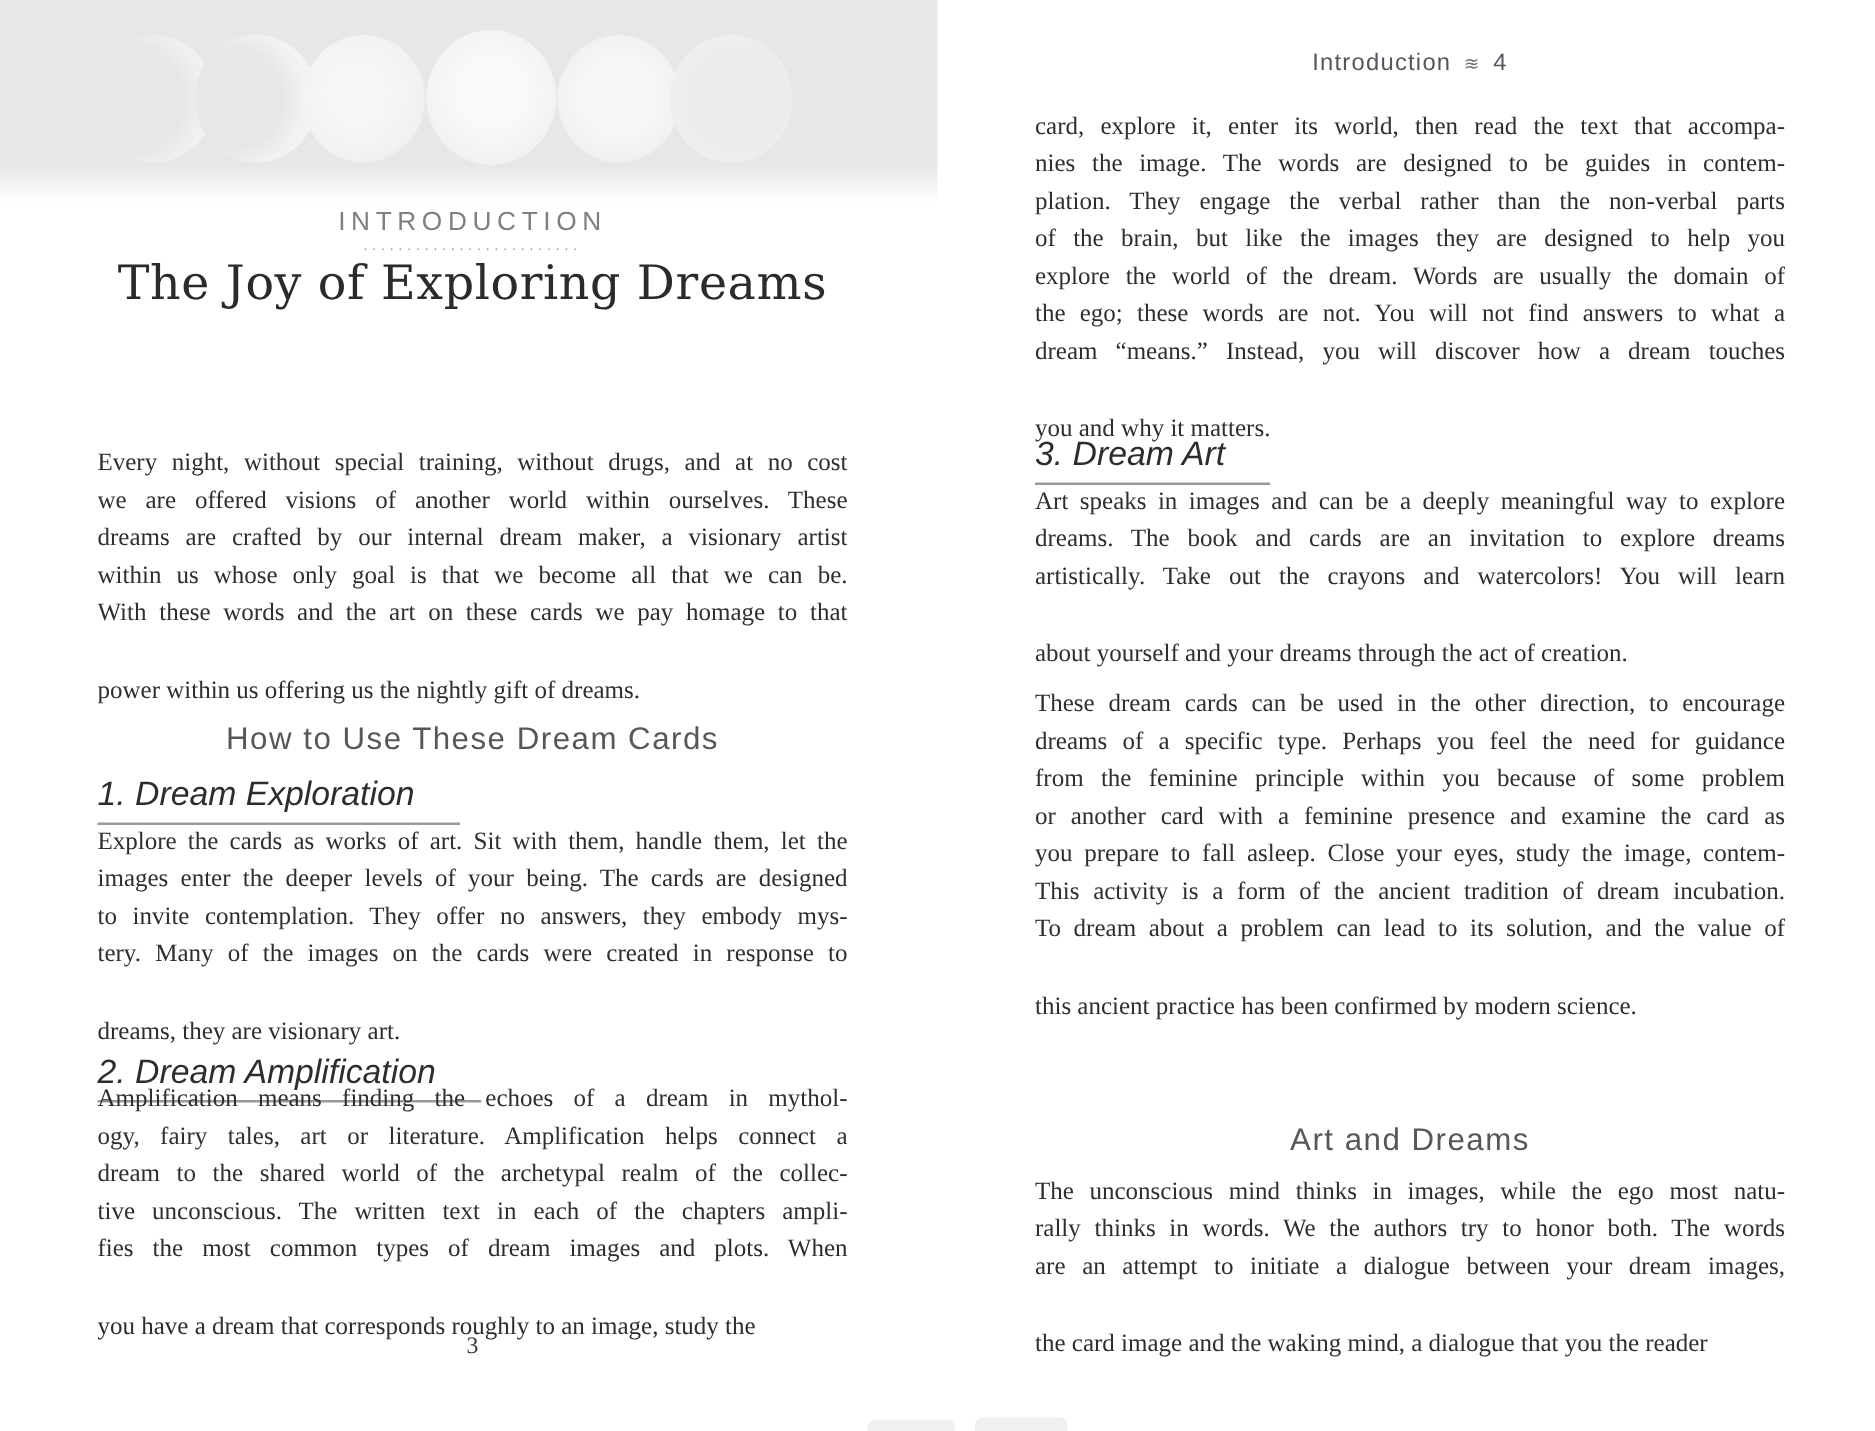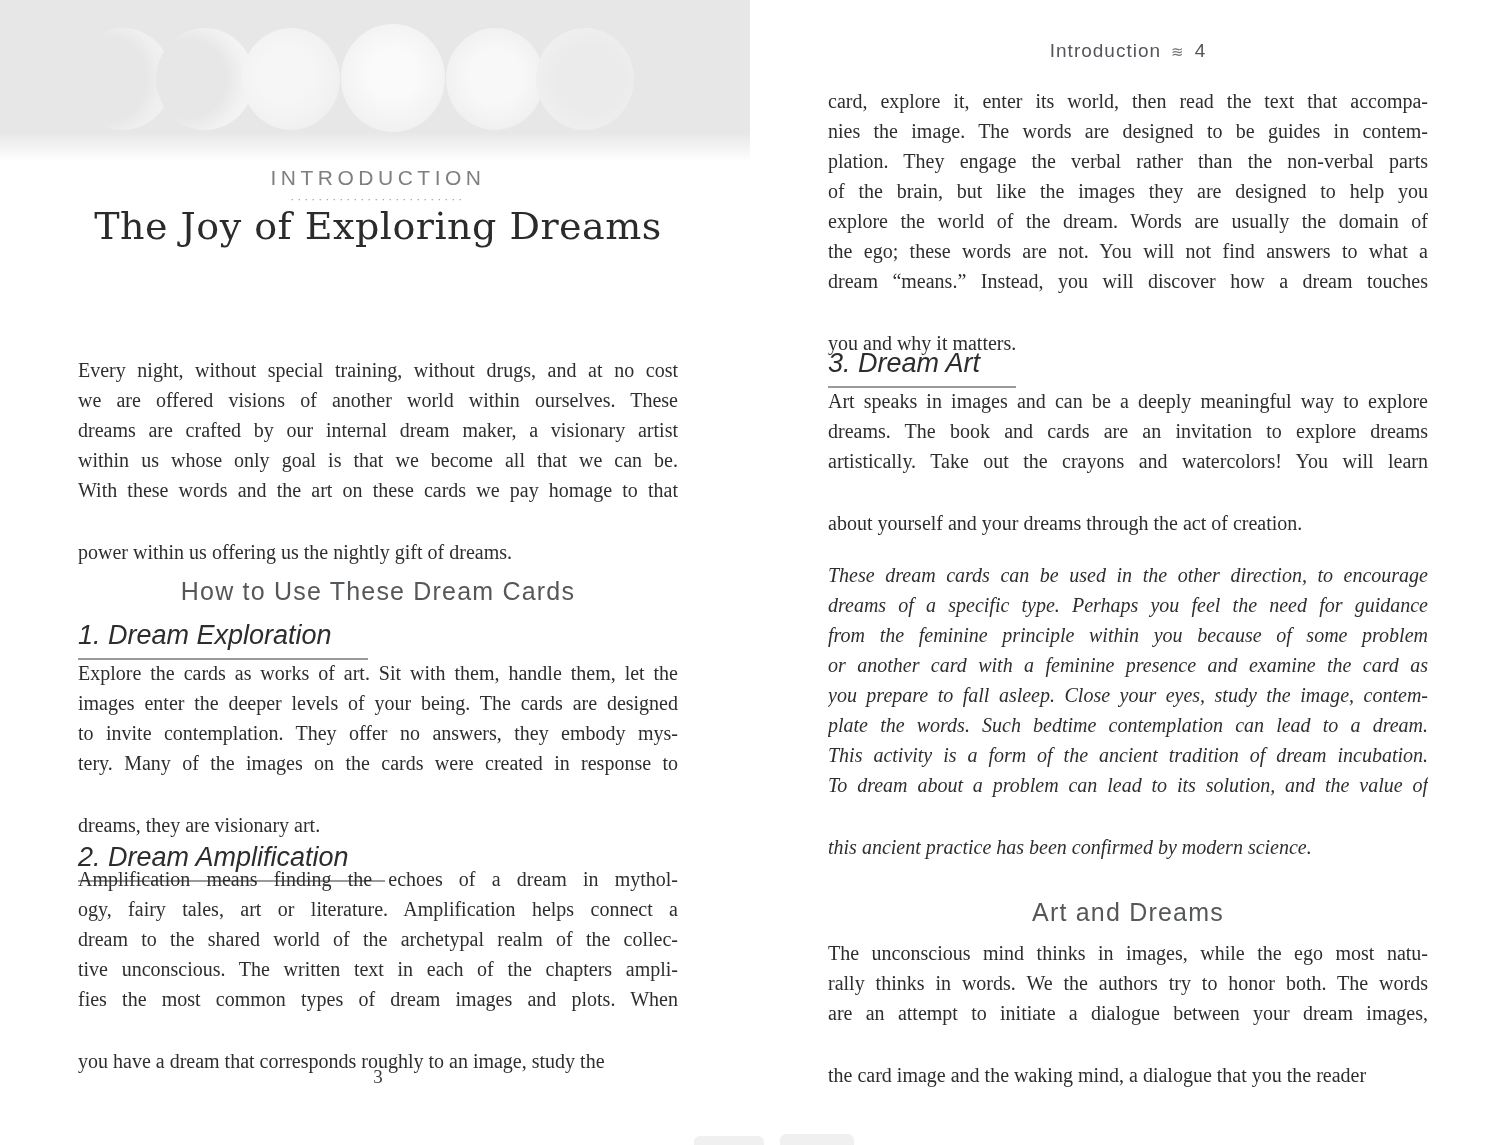--- a/index.html
+++ b/index.html
@@ -130,27 +130,26 @@
   <div class="abs sub-heading" style="top:348px;">
     <span class="uline">3. Dream Art</span>
   </div>
   <div class="abs para" style="top:386px;">
       <div class="jline">Art speaks in images and can be a deeply meaningful way to explore</div>
       <div class="jline">dreams. The book and cards are an invitation to explore dreams</div>
       <div class="jline">artistically. Take out the crayons and watercolors! You will learn</div>
       <div class="jline last">about yourself and your dreams through the act of creation.</div>
     </div>
 
-  <div class="abs para" style="top:560px;font-style:italic;">
+  <div class="abs para" style="top:548px;">
       <div class="jline">These dream cards can be used in the other direction, to encourage</div>
       <div class="jline">dreams of a specific type. Perhaps you feel the need for guidance</div>
       <div class="jline">from the feminine principle within you because of some problem</div>
       <div class="jline">or another card with a feminine presence and examine the card as</div>
       <div class="jline">you prepare to fall asleep. Close your eyes, study the image, contem-</div>
-      <div class="jline">plate the words. Such bedtime contemplation can lead to a dream.</div>
       <div class="jline">This activity is a form of the ancient tradition of dream incubation.</div>
       <div class="jline">To dream about a problem can lead to its solution, and the value of</div>
       <div class="jline last">this ancient practice has been confirmed by modern science.</div>
     </div>
 
   <div class="abs sec-heading" style="top:898px;">Art and Dreams</div>
   <div class="abs para" style="top:938px;">
       <div class="jline">The unconscious mind thinks in images, while the ego most natu-</div>
       <div class="jline">rally thinks in words. We the authors try to honor both. The words</div>
       <div class="jline">are an attempt to initiate a dialogue between your dream images,</div>

